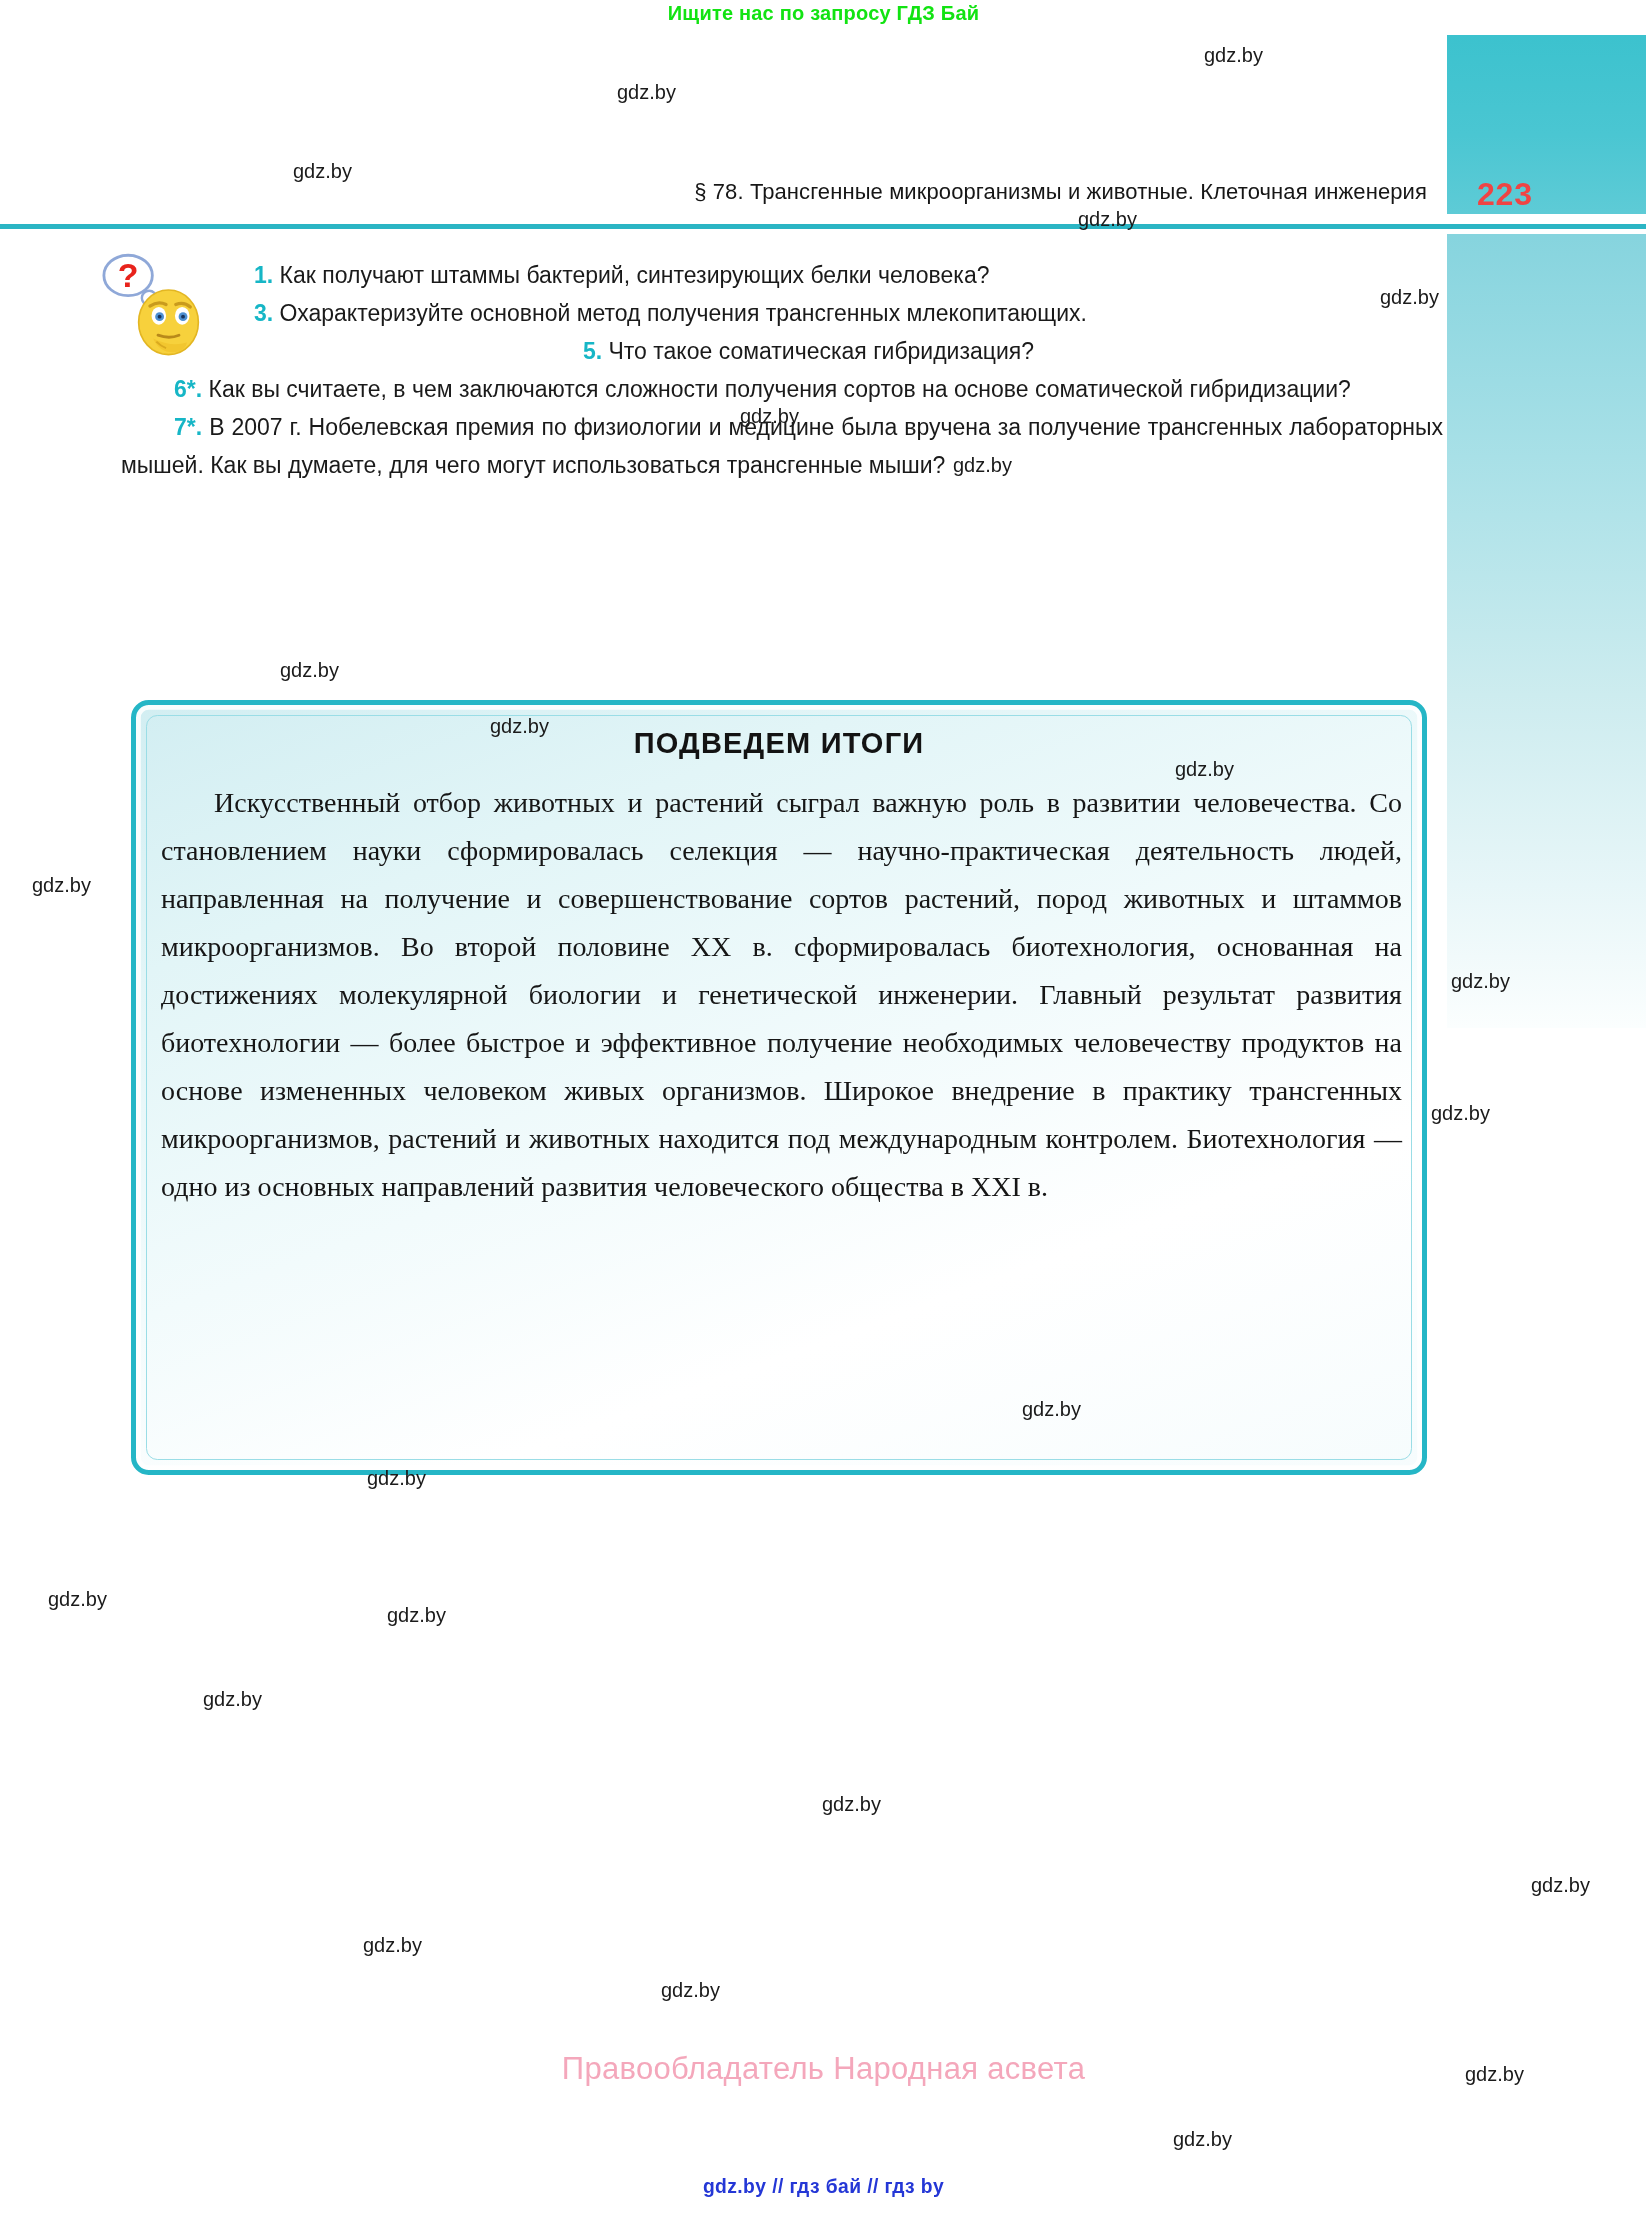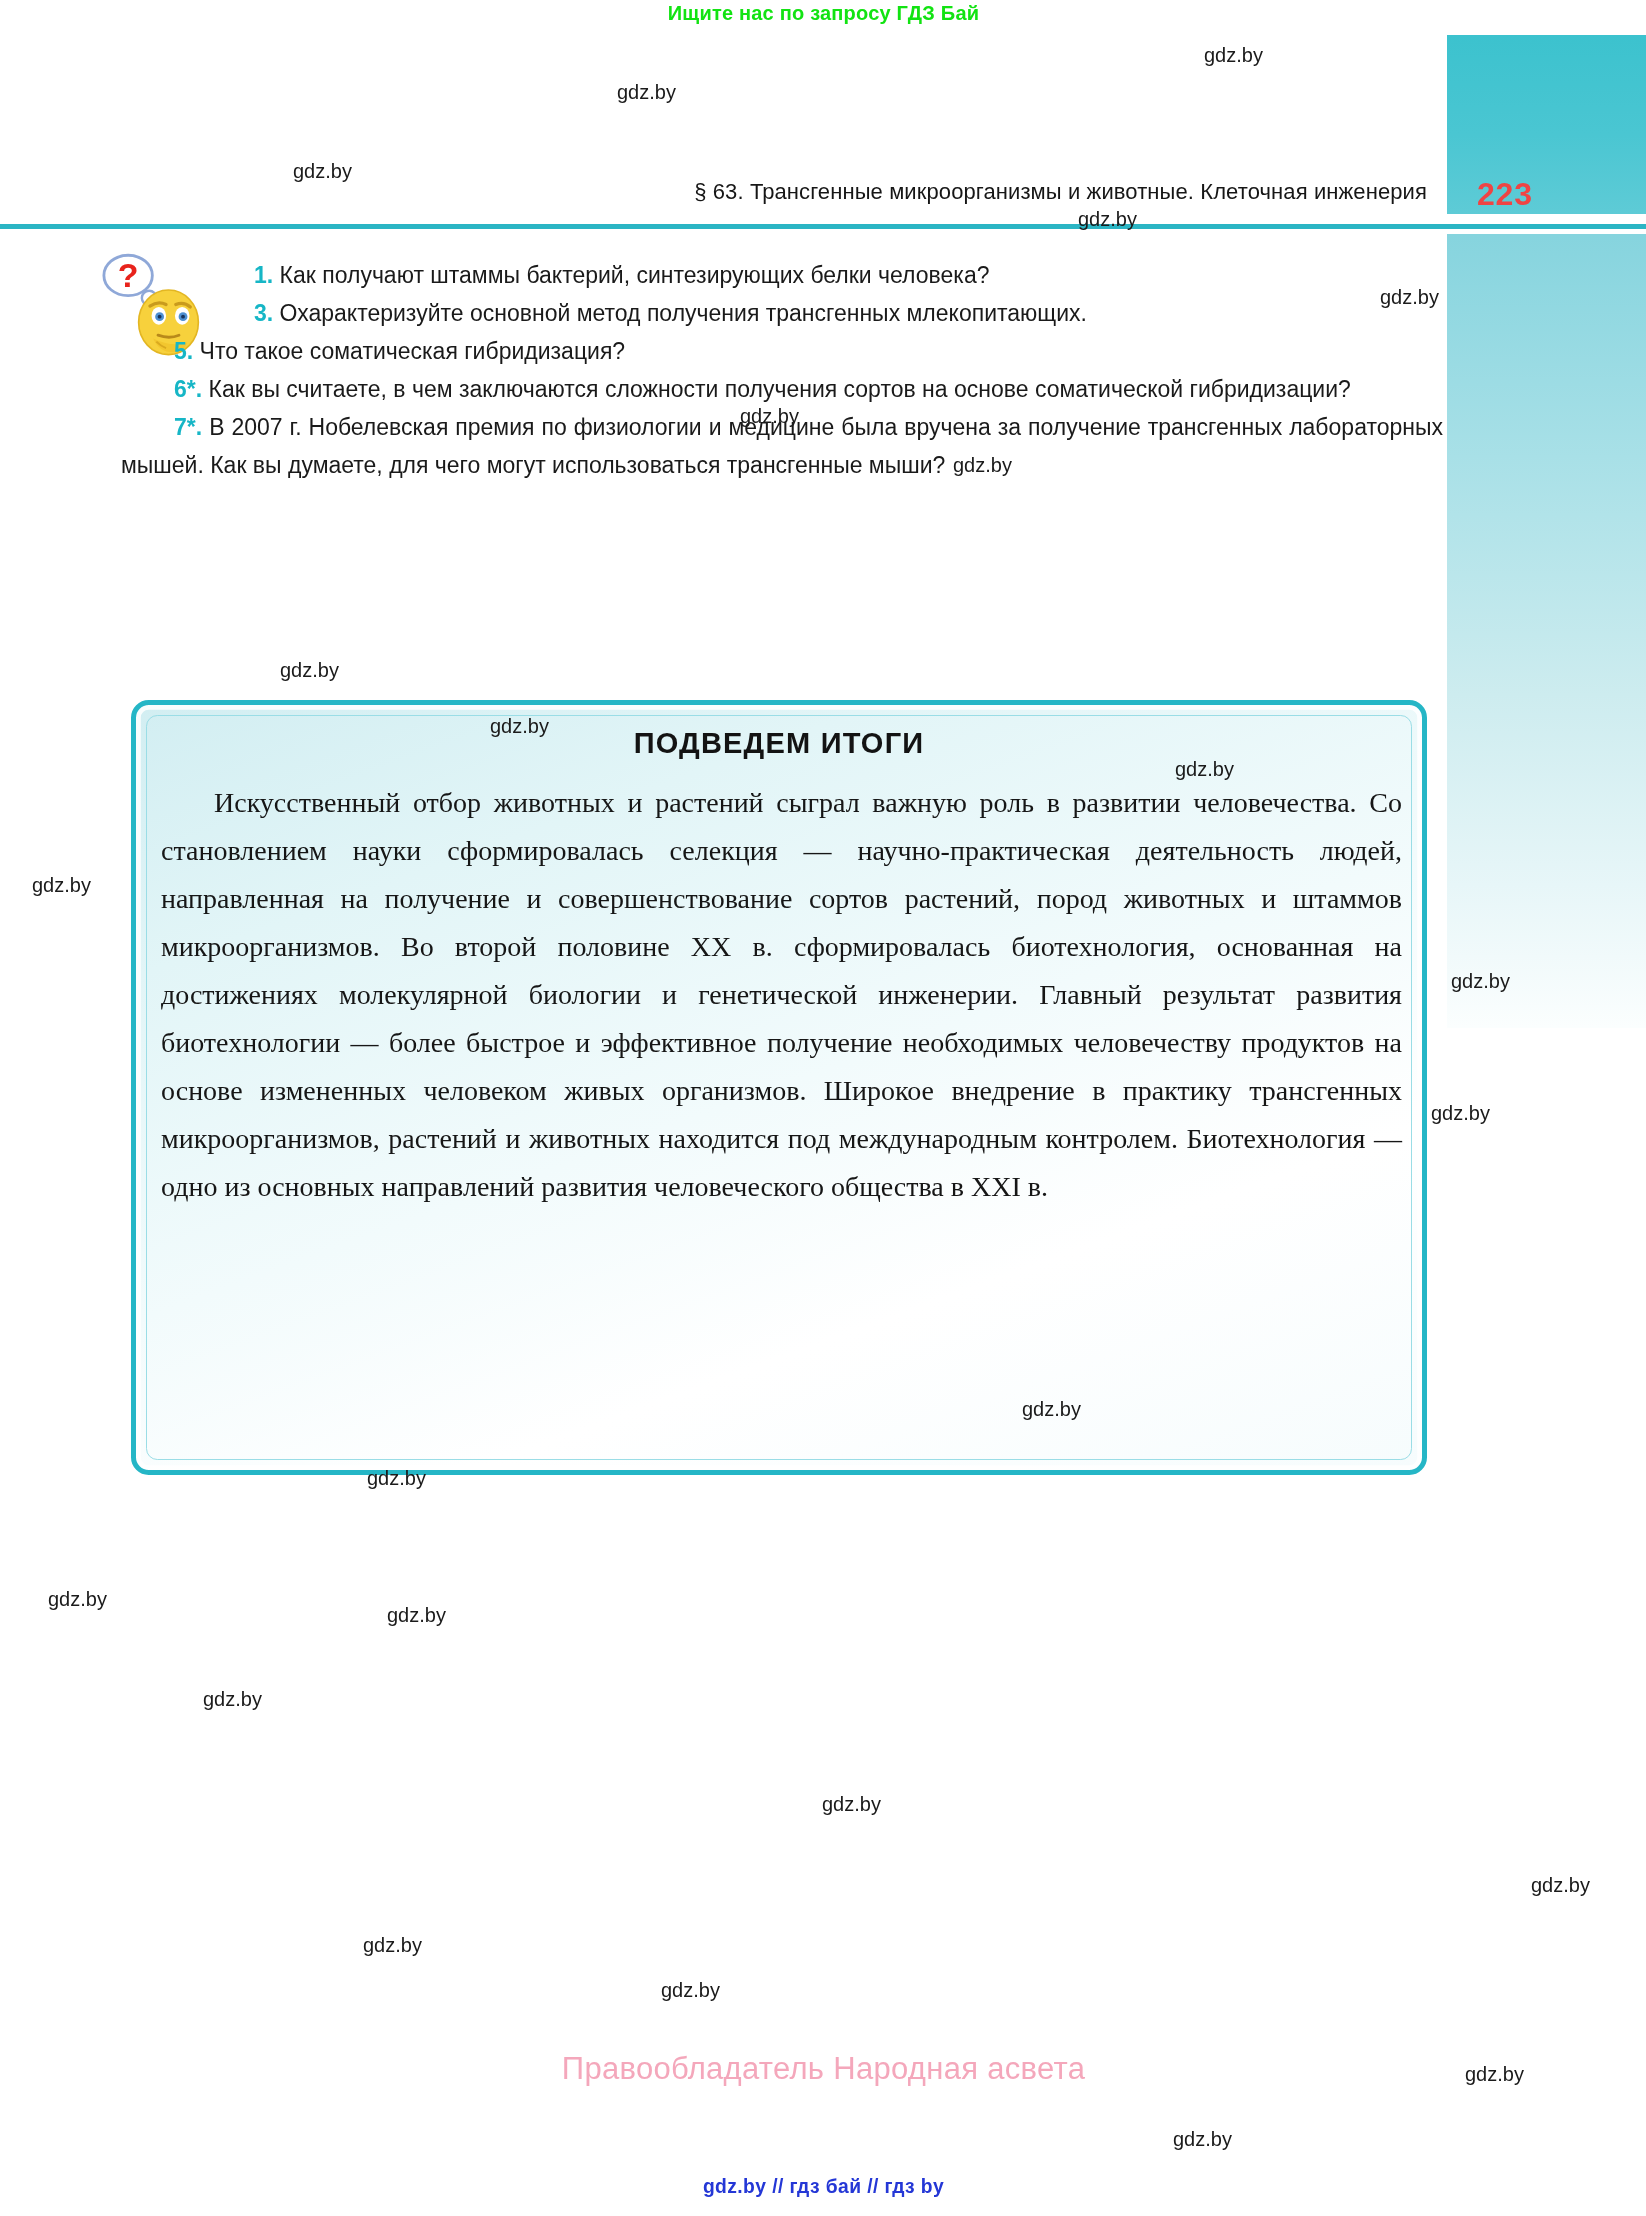--- a/index.html
+++ b/index.html
@@ -132,21 +132,21 @@
   }
 </style>
 </head>
 <body>
 
 <div class="promo-strip">Ищите нас по запросу ГДЗ Бай</div>
 
 <div class="side-panel-top"></div>
 <div class="side-panel-bottom"></div>
 
-<div class="running-head">§ 63. Трансгенные микроорганизмы и животные. Клеточная инженерия</div>
+<div class="running-head">§ 78. Трансгенные микроорганизмы и животные. Клеточная инженерия</div>
 <div class="page-number">223</div>
 <div class="head-rule"></div>
 
 <div class="think-icon">
   <svg width="105" height="109" viewBox="0 0 130 135">
 
     <ellipse cx="41" cy="34" rx="30" ry="25" fill="#ffffff" stroke="#8fa8d8" stroke-width="3.5"></ellipse>
     <circle cx="67" cy="62" r="9" fill="#ffffff" stroke="#8fa8d8" stroke-width="3"></circle>
     <text x="41" y="48" font-family="'Liberation Sans',sans-serif" font-size="42" font-weight="bold" fill="#e8231c" text-anchor="middle">?</text>
 
@@ -177,21 +177,21 @@
     <span>Как получают штаммы бактерий, синтезирующих белки человека?</span>
   </div>
 
 
   <div class="q-block q-indent">
     <span class="q-num">3.</span>
     <span>Охарактеризуйте основной метод получения трансгенных млекопитающих.</span>
   </div>
 
 
-  <div class="q-block q-hang last" style="text-indent:53px;">
+  <div class="q-block q-hang last" style="text-indent:53px;text-align:center;">
     <span class="q-num">5.</span>
     <span>Что такое соматическая гибридизация?</span>
   </div>
 
   <div class="q-block q-hang" style="text-indent:53px;">
     <span class="q-num">6</span><span class="q-star">*.</span>
     <span>Как вы считаете, в чем заключаются сложности получения сортов на основе соматической гибридизации?</span>
   </div>
 
   <div class="q-block q-hang" style="text-indent:53px;">

